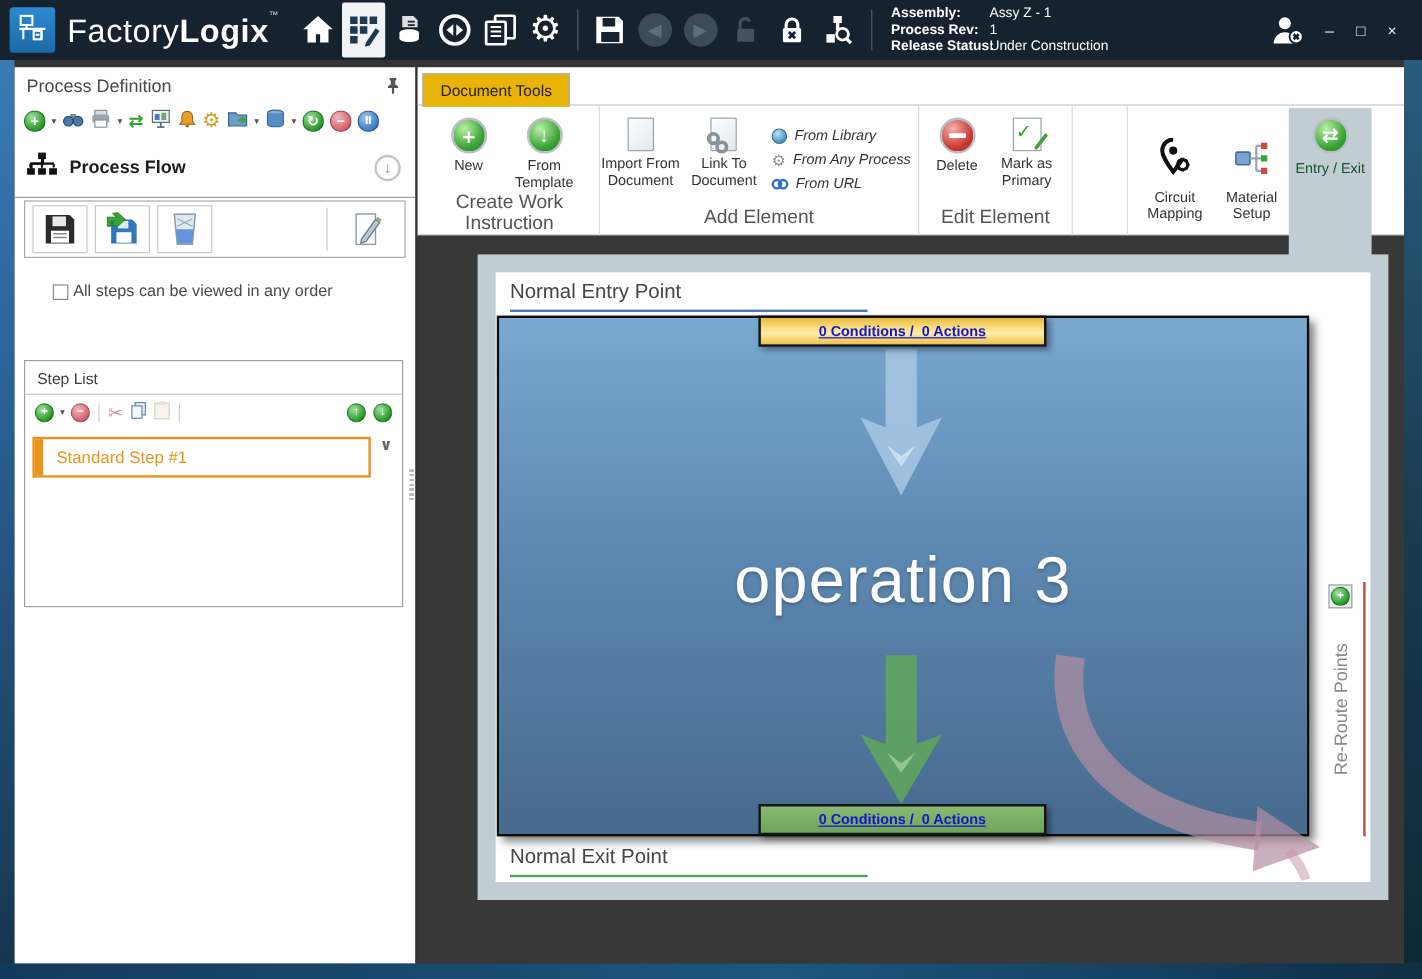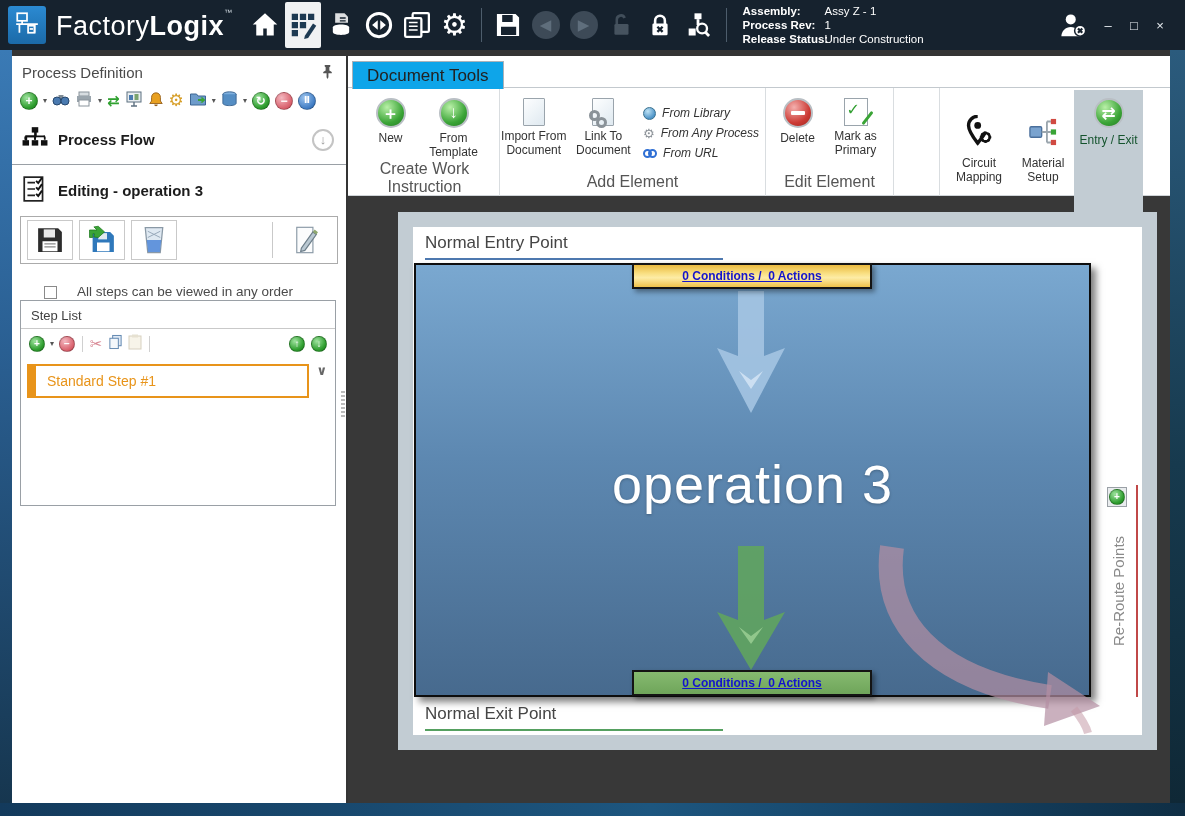--- a/index.html
+++ b/index.html
@@ -42,38 +42,38 @@
   .ci.sm { width:16px; height:16px; font-size:10px; }
   .row-flow { display:flex; align-items:center; padding:8px 12px 10px 10px; border-bottom:1px solid #9aa0a6; }
   .row-flow .lbl { font-size:15px; font-weight:bold; color:#1c1c1c; margin-left:10px; }
   .expander { margin-left:auto; width:22px; height:22px; border:2px solid #c4c4c4; border-radius:50%; color:#9a9a9a; display:flex; align-items:center; justify-content:center; font-size:13px; font-weight:bold; }
   .row-edit { display:flex; align-items:center; padding:10px 10px 8px 10px; }
   .row-edit .lbl { font-size:15px; font-weight:bold; color:#1c1c1c; margin-left:10px; }
   .editbar { margin:2px 8px; border:1px solid #ababab; height:48px; display:flex; align-items:center; padding:0 6px; }
   .ebtn { width:46px; height:40px; border:1px solid #c9c9c9; background:#fff; display:flex; align-items:center; justify-content:center; margin-right:6px; }
   .ebtn.right { margin:0 2px 0 10px; border:none; }
   .ebar-sep { margin-left:auto; width:1px; height:36px; background:#c9c9c9; }
-  .chk-row { display:flex; align-items:flex-end; gap:20px; padding:18px 0 0 32px; color:#4a4a4a; font-size:13.5px; }
+  .chk-row { display:flex; align-items:flex-end; gap:4px; padding:18px 0 0 32px; color:#4a4a4a; font-size:13.5px; }
   .chk { width:13px; height:13px; border:1px solid #8a8a8a; background:#fff; }
   .steplist { position:absolute; left:8px; top:244px; width:316px; height:206px; border:1px solid #9aa0a6; }
   .sl-title { padding:7px 0 5px 10px; font-size:13px; color:#3f3f3f; border-bottom:1px solid #c9c9c9; }
   .sl-tools { display:flex; align-items:center; gap:5px; padding:5px 8px; }
   .sl-sep { width:1px; height:16px; background:#d0d0d0; margin:0 2px; }
   .sl-right { margin-left:auto; display:flex; gap:6px; }
   .step-item { position:relative; margin:6px 26px 0 6px; height:34px; border:2px solid #e8941a; background:#fff; display:flex; align-items:center; }
   .step-bar { position:absolute; left:0; top:0; bottom:0; width:7px; background:#e8941a; }
   .step-text { margin-left:18px; color:#e8941a; font-size:14px; }
   .step-chev { position:absolute; right:8px; top:62px; color:#666; font-size:13px; font-weight:bold; }
   .grip { position:absolute; right:1px; top:335px; width:4px; height:26px; background:repeating-linear-gradient(180deg,#bbb 0 2px,#fff 2px 4px); }
 
   
   .main { position:absolute; left:348px; top:56px; width:822px; height:747px; background:#383838; z-index:3; }
   .ribbon { position:absolute; left:0; top:0; width:822px; height:140px; background:#fff; border-bottom:1px solid #cfd4d8; }
   .tabrow { position:relative; height:32px; border-bottom:1px solid #c3c9ce; }
-  .doc-tab { position:absolute; left:4px; top:5px; height:28px; padding:0 14px; background:#0ea5e9; border:1px solid #aab2b9; border-bottom:none; display:flex; align-items:center; font-size:17px; color:#222; z-index:2; }
+  .doc-tab { position:absolute; left:4px; top:5px; height:28px; padding:0 14px; background:#eab308; border:1px solid #aab2b9; border-bottom:none; display:flex; align-items:center; font-size:13px; color:#222; z-index:2; }
   .groups { position:absolute; left:2px; top:32px; height:108px; width:590px; display:flex; }
   .grp { position:relative; height:100%; border-right:1px solid #d9dde0; display:flex; flex-direction:column; }
   .grp-body { flex:1; display:flex; align-items:flex-start; justify-content:center; padding-top:8px; gap:2px; }
   .grp-label { text-align:center; font-size:16px; color:#555; padding-bottom:5px; }
   .bigbtn { width:72px; display:flex; flex-direction:column; align-items:center; gap:4px; padding-top:2px; }
   .bigbtn .cap { font-size:12px; color:#333; text-align:center; line-height:1.15; }
   .orb { width:30px; height:30px; border-radius:50%; border:2px solid #b9bfc4; display:flex; align-items:center; justify-content:center; color:#fff; font-weight:bold; font-size:17px; }
   .orb.green { background:radial-gradient(circle at 35% 28%,#b9f0a8,#45b changes 0,#3aa436 60%,#237a22); background:radial-gradient(circle at 35% 28%,#b9f0a8,#3aa436 62%,#237a22); }
   .orb.red { background:radial-gradient(circle at 35% 28%,#f4b0ae,#cc3a34 62%,#9e2620); }
   .minibar { width:14px; height:4px; background:#fff; border-radius:1px; }
@@ -300,30 +300,20 @@
             <path d="M3 10.5h18M3 10.5v3M12 10.5v3M21 10.5v3" stroke="#111" stroke-width="1.6" fill="none"></path>
             <rect x="0.5" y="14" width="6" height="5"></rect>
             <rect x="9" y="14" width="6" height="5"></rect>
             <rect x="17.5" y="14" width="6" height="5"></rect>
           </svg>
       </span>
       <span class="lbl">Process Flow</span>
       <span class="expander">↓</span>
     </div>
 
-    <div class="row-edit">
-      <span>
-        <svg width="26" height="28" viewBox="0 0 24 26">
-            <rect x="2" y="2" width="17" height="22" fill="#fff" stroke="#222" stroke-width="1.6"></rect>
-        <path d="M5 7h7M5 13h7M5 19h7" stroke="#222" stroke-width="1.6"></path>
-        <path d="M13 5.5l2 2 3.5-5M13 11.5l2 2 3.5-5M13 17.5l2 2 3.5-5" stroke="#111" stroke-width="1.8" fill="none"></path>
-          </svg>
-      </span>
-      <span class="lbl">Editing - operation 3</span>
-    </div>
 
     <div class="editbar">
       <div class="ebtn">
         <svg width="30" height="30" viewBox="0 0 24 24">
             <path d="M2.5 2.5h16l3 3v16h-19z" fill="#2c2c2c"></path>
             <rect x="6" y="13" width="12" height="8" fill="#fff"></rect>
             <rect x="7" y="3.5" width="9" height="6.5" fill="#e8e8e8"></rect>
             <path d="M7.5 15h9M7.5 17.5h9" stroke="#888" stroke-width="1"></path>
           </svg>
       </div>

